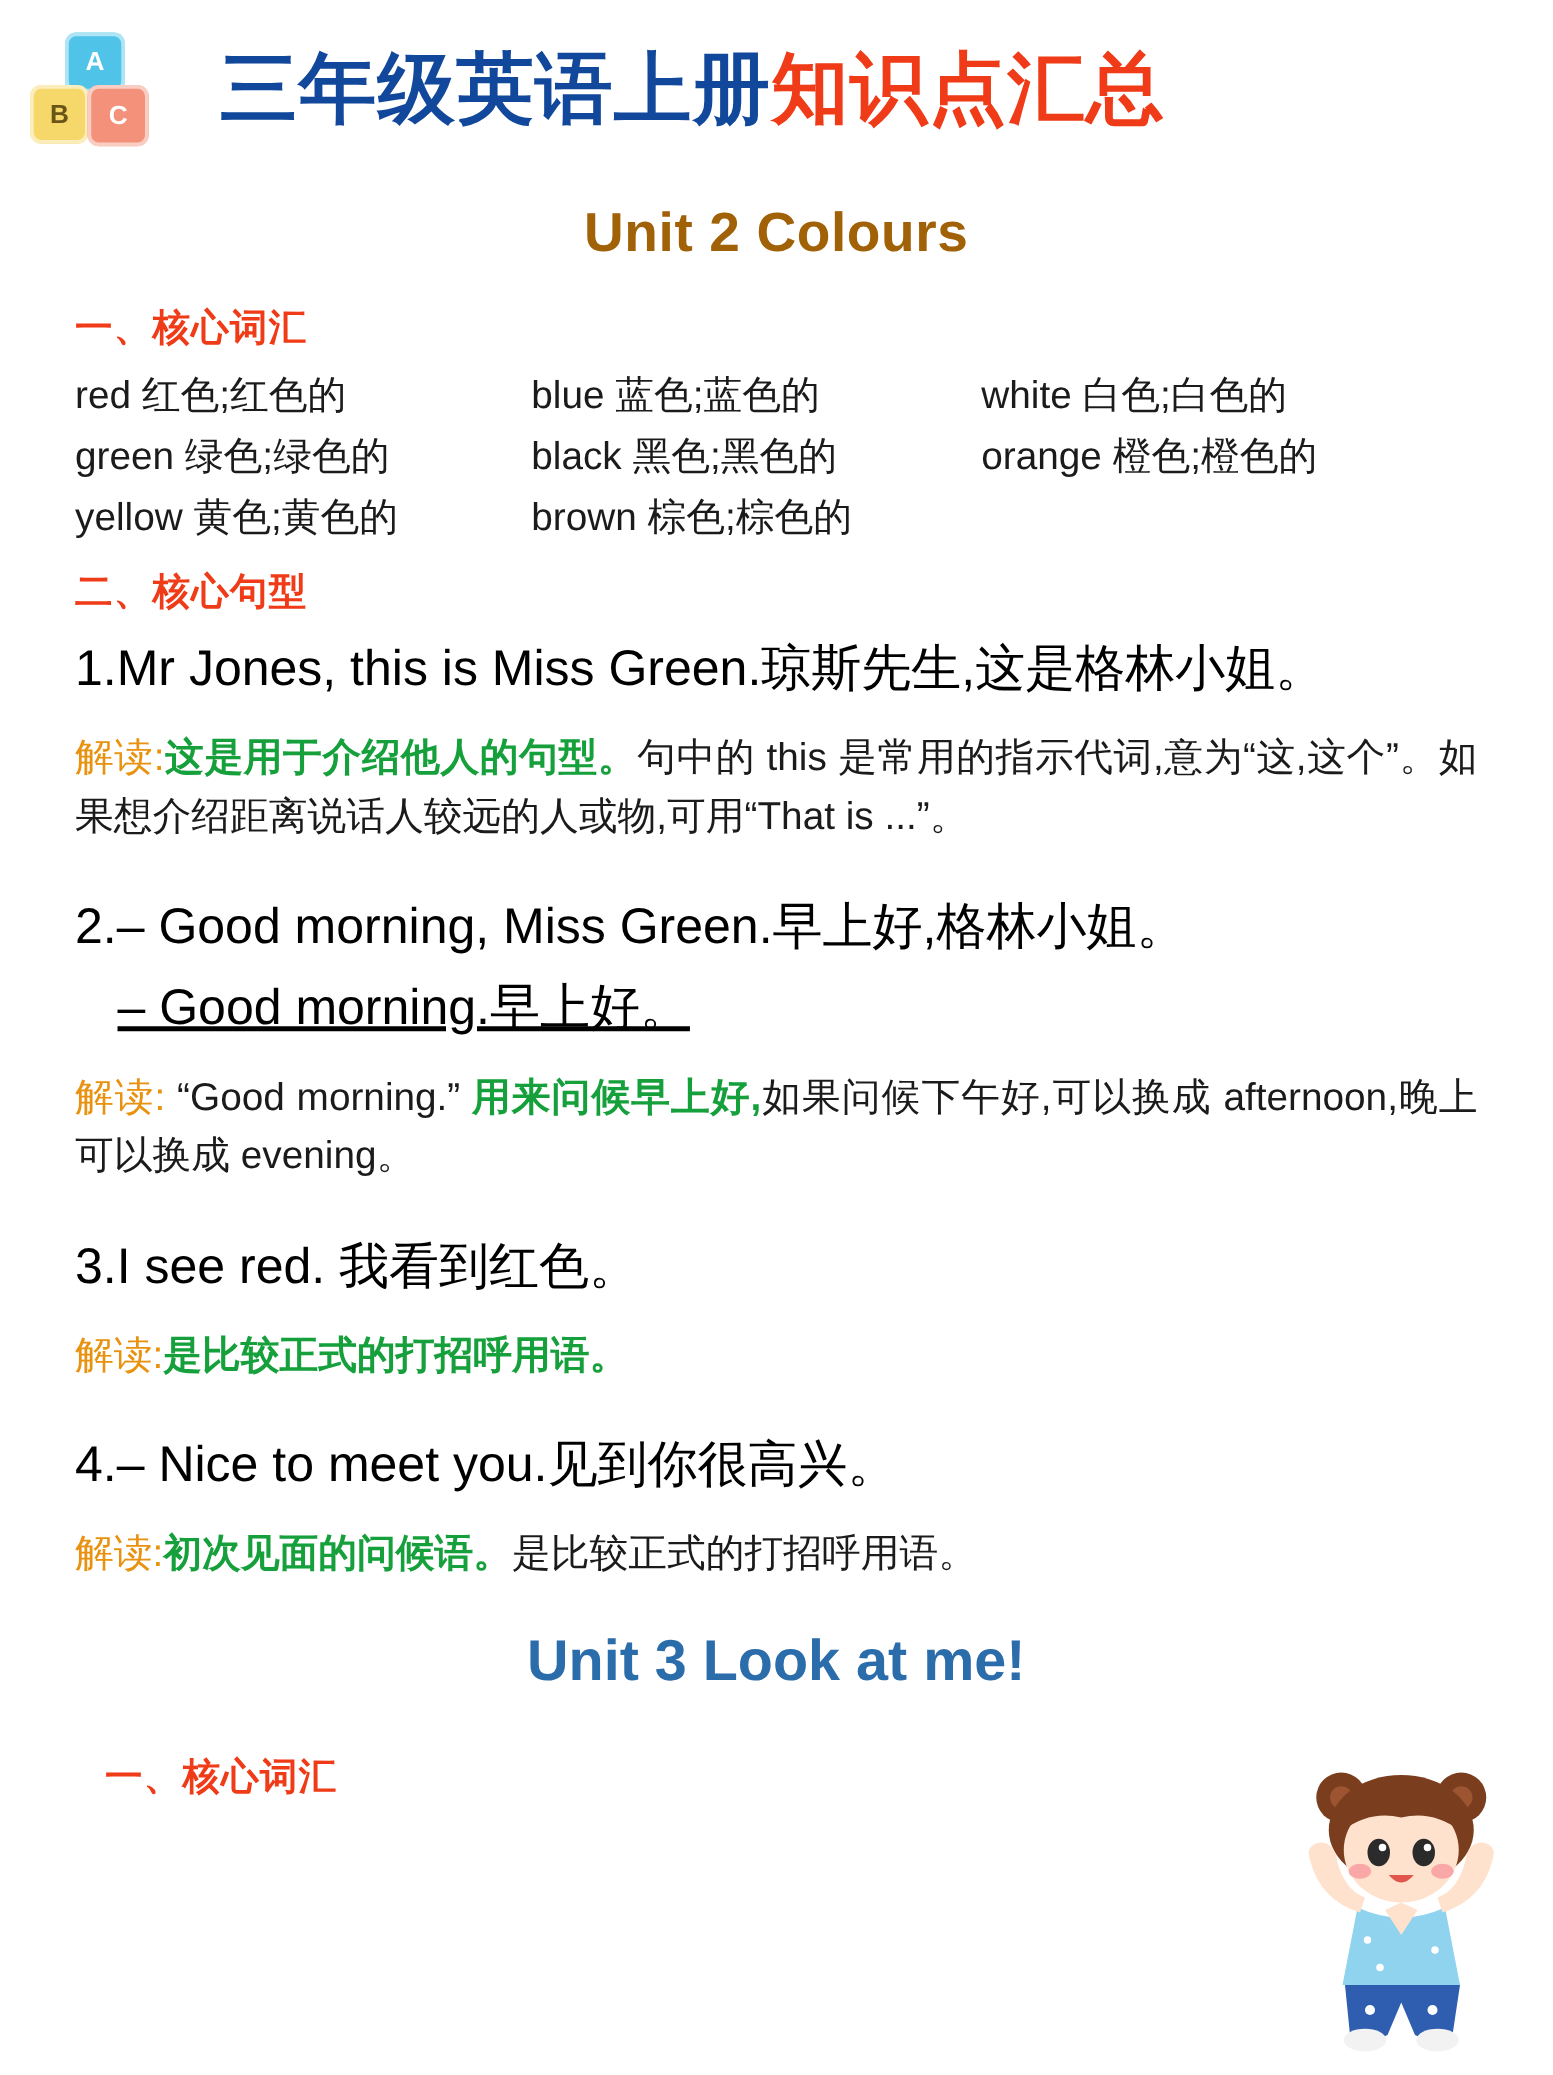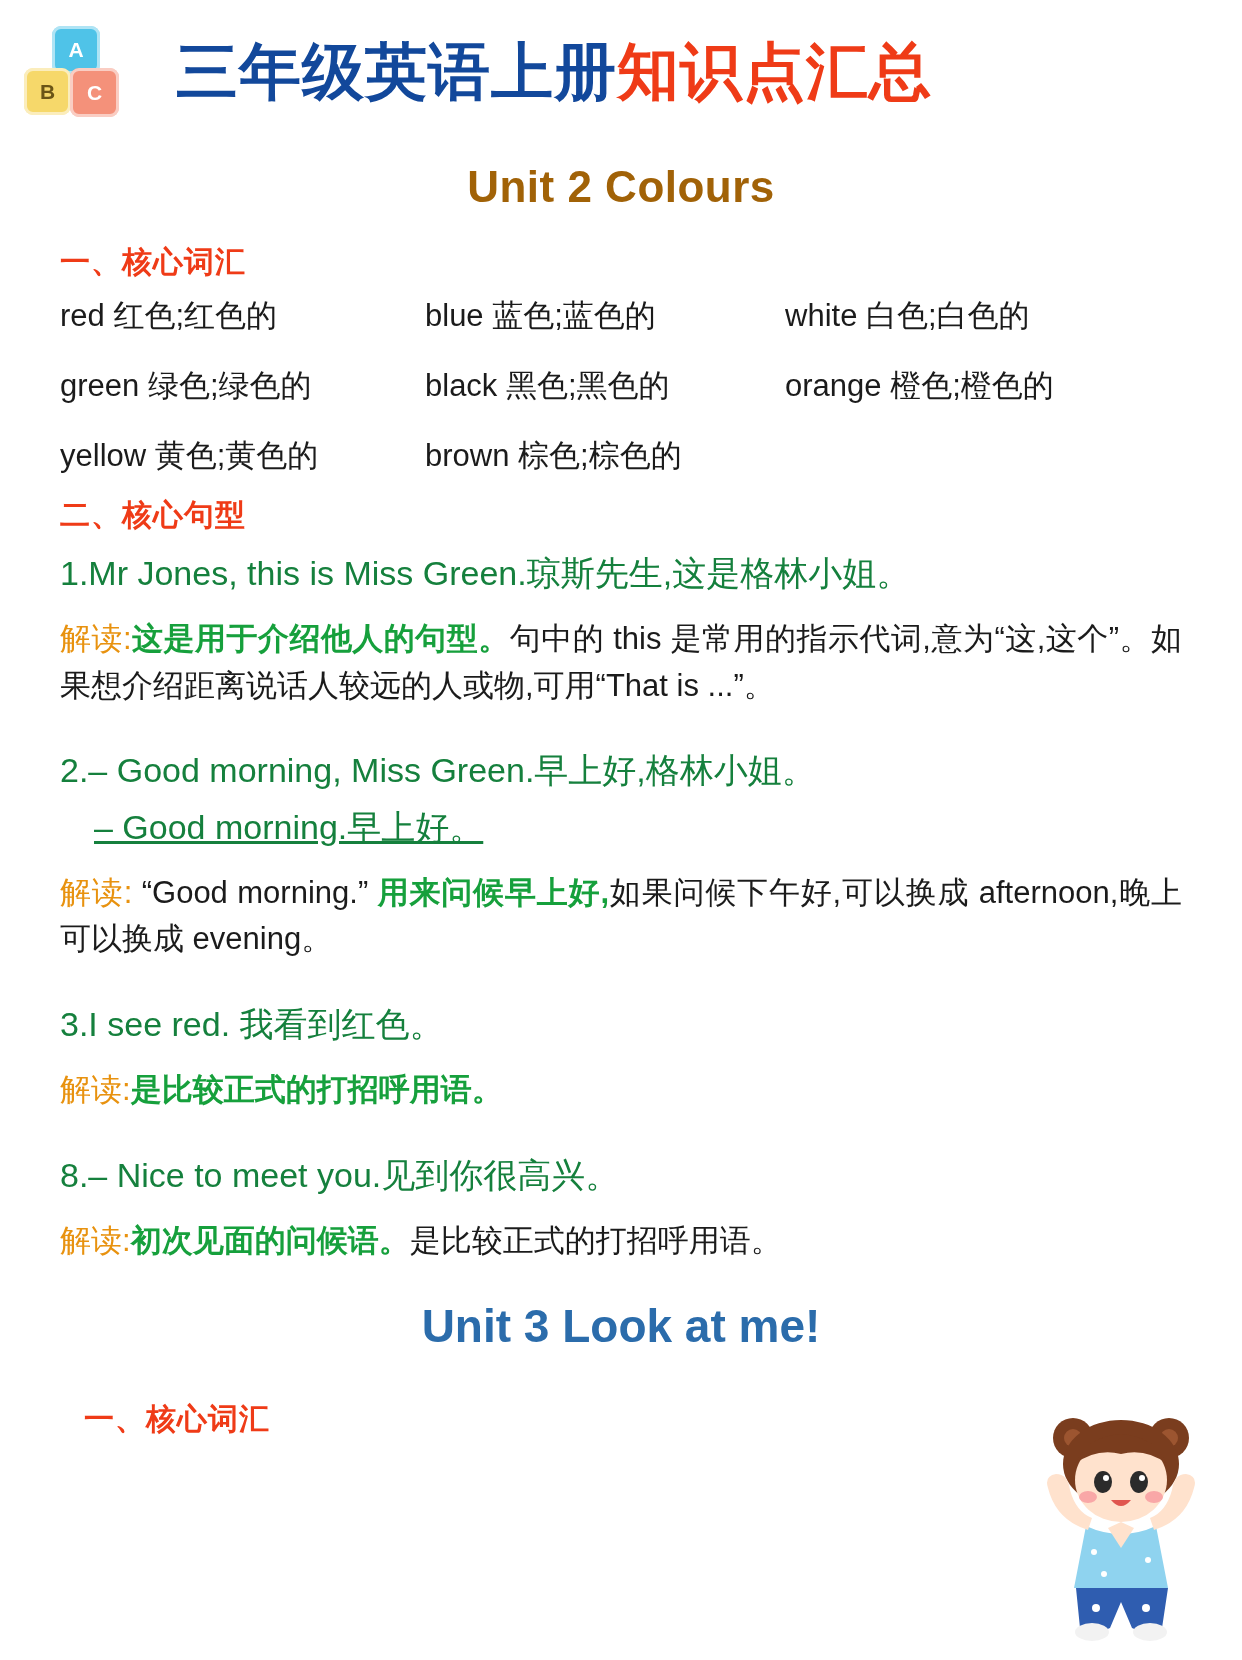--- a/index.html
+++ b/index.html
@@ -88,32 +88,32 @@
   .section-head {
     color: #ef3b17;
     font-weight: bold;
     font-size: 30px;
     margin: 18px 0 12px 0;
     letter-spacing: 1px;
   }
   .vocab-grid {
     display: grid;
     grid-template-columns: 365px 360px auto;
-    row-gap: 28px;
+    row-gap: 7px;
     font-size: 31px;
     color: #1b1b1b;
     margin-bottom: 10px;
   }
   .vocab-cell { white-space: nowrap; }
 
   .sentence {
-    font-size: 34px;
+    font-size: 40px;
     line-height: 1.48;
     margin-top: 6px;
-    color: #15803d;
+    color: #000000;
   }
   .sentence.indent {
     padding-left: 34px;
     text-decoration: underline;
   }
   .explain {
     font-size: 31px;
     line-height: 1.5;
     margin-top: 18px;
     text-align: justify;
@@ -202,21 +202,21 @@
   <div class="gap"></div>
 
   <div>
     <div class="sentence">3.I see red. 我看到红色。</div>
     <div class="explain"><span class="lab">解读:</span><span class="hl">是比较正式的打招呼用语。</span><span></span></div>
   </div>
 
   <div class="gap"></div>
 
   <div>
-    <div class="sentence">8.– Nice to meet you.见到你很高兴。</div>
+    <div class="sentence">4.– Nice to meet you.见到你很高兴。</div>
     <div class="explain"><span class="lab">解读:</span><span class="hl">初次见面的问候语。</span><span>是比较正式的打招呼用语。</span></div>
   </div>
 
   <div class="unit3-title">Unit 3 Look at me!</div>
 
   <div class="section-head-2">一、核心词汇</div>
 
 </div>
 
 <svg class="mascot" viewBox="0 0 190 240">

